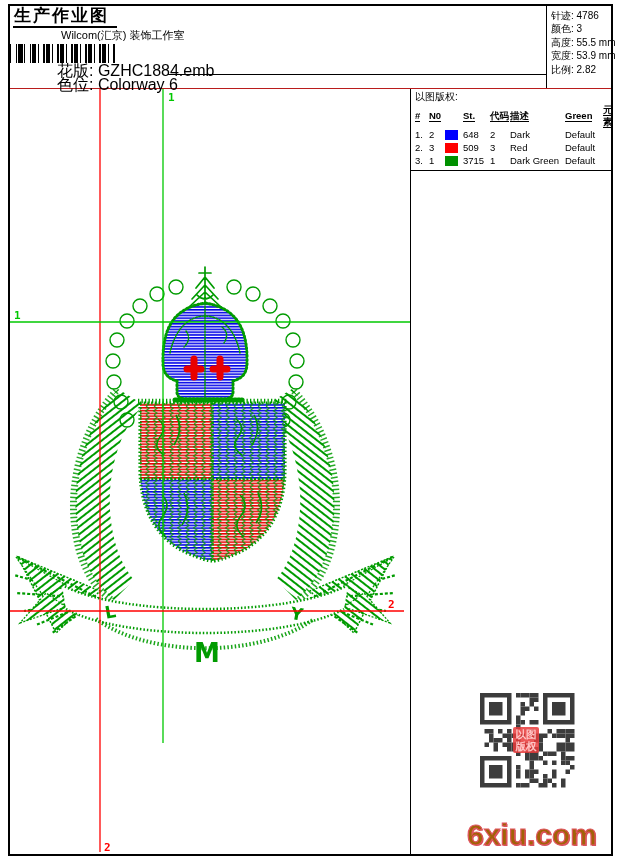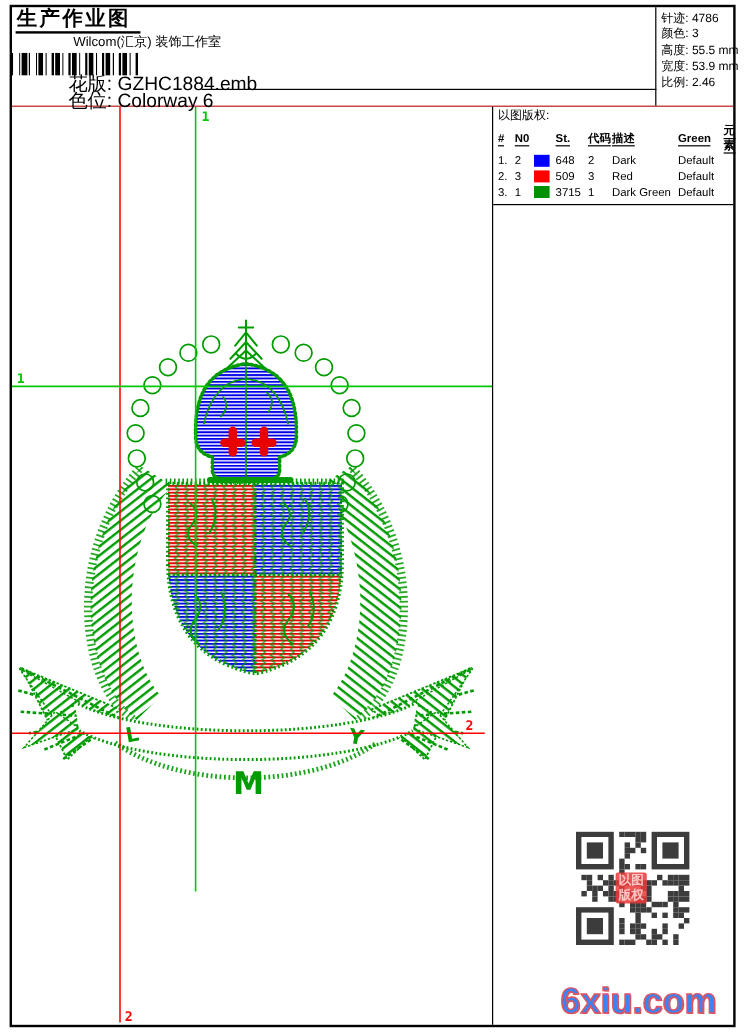--- a/index.html
+++ b/index.html
@@ -38,21 +38,21 @@
   .c-idx{width:14px;} .c-n0{width:16px;} .c-sw{width:18px;} .c-st{width:27px;}
   .c-code{width:20px;} .c-desc{width:55px;} .c-brand{width:38px;} .c-el{width:8px;}
   .sw{display:inline-block;width:13px;height:10px;vertical-align:middle;}
 
   
   .qr{position:absolute;left:69px;top:604px;width:95px;height:95px;}
   .qr-img{position:absolute;left:0;top:0;}
   .seal{position:absolute;left:33px;top:34px;width:26px;height:26px;background:rgba(232,58,58,.85);
         border-radius:2px;color:#ffc6c6;font-size:10.5px;line-height:12px;font-weight:bold;
         text-align:center;word-break:break-all;padding-top:1px;box-sizing:border-box;}
-  .wm{position:absolute;left:56px;top:729px;font-size:30px;font-weight:bold;color:#3b82f6;
+  .wm{position:absolute;left:56px;top:729px;font-size:30px;font-weight:bold;color:#a16207;
       -webkit-text-stroke:1.2px #e05560;text-shadow:1px 1px 0 #d4505b;letter-spacing:0;white-space:nowrap;}
 
   .gl{font:bold 11px "DejaVu Sans Mono",monospace;}
   .rl{font-family:"DejaVu Sans",sans-serif;font-weight:bold;fill:#009b00;text-anchor:middle;}
 </style>
 </head>
 <body>
 
 <div class="sheet">
 
@@ -69,21 +69,21 @@
         <span>色位:</span>
         <span>Colorway 6</span>
       </div>
     </div>
     <div class="blank-line"></div>
     <div class="info">
       <div><span>针迹:</span> <span>4786</span></div>
       <div><span>颜色:</span> <span>3</span></div>
       <div><span>高度:</span> <span>55.5 mm</span></div>
       <div><span>宽度:</span> <span>53.9 mm</span></div>
-      <div><span>比例:</span> <span>2.46</span></div>
+      <div><span>比例:</span> <span>2.82</span></div>
     </div>
   </div>
 
   <div class="main">
 
     <div class="design">
       <svg width="400" height="764" viewBox="10 88 400 764">
         <defs>
           <pattern id="pb" width="6" height="2.8" patternUnits="userSpaceOnUse">
               <rect width="6" height="2.8" fill="#fff"></rect>

